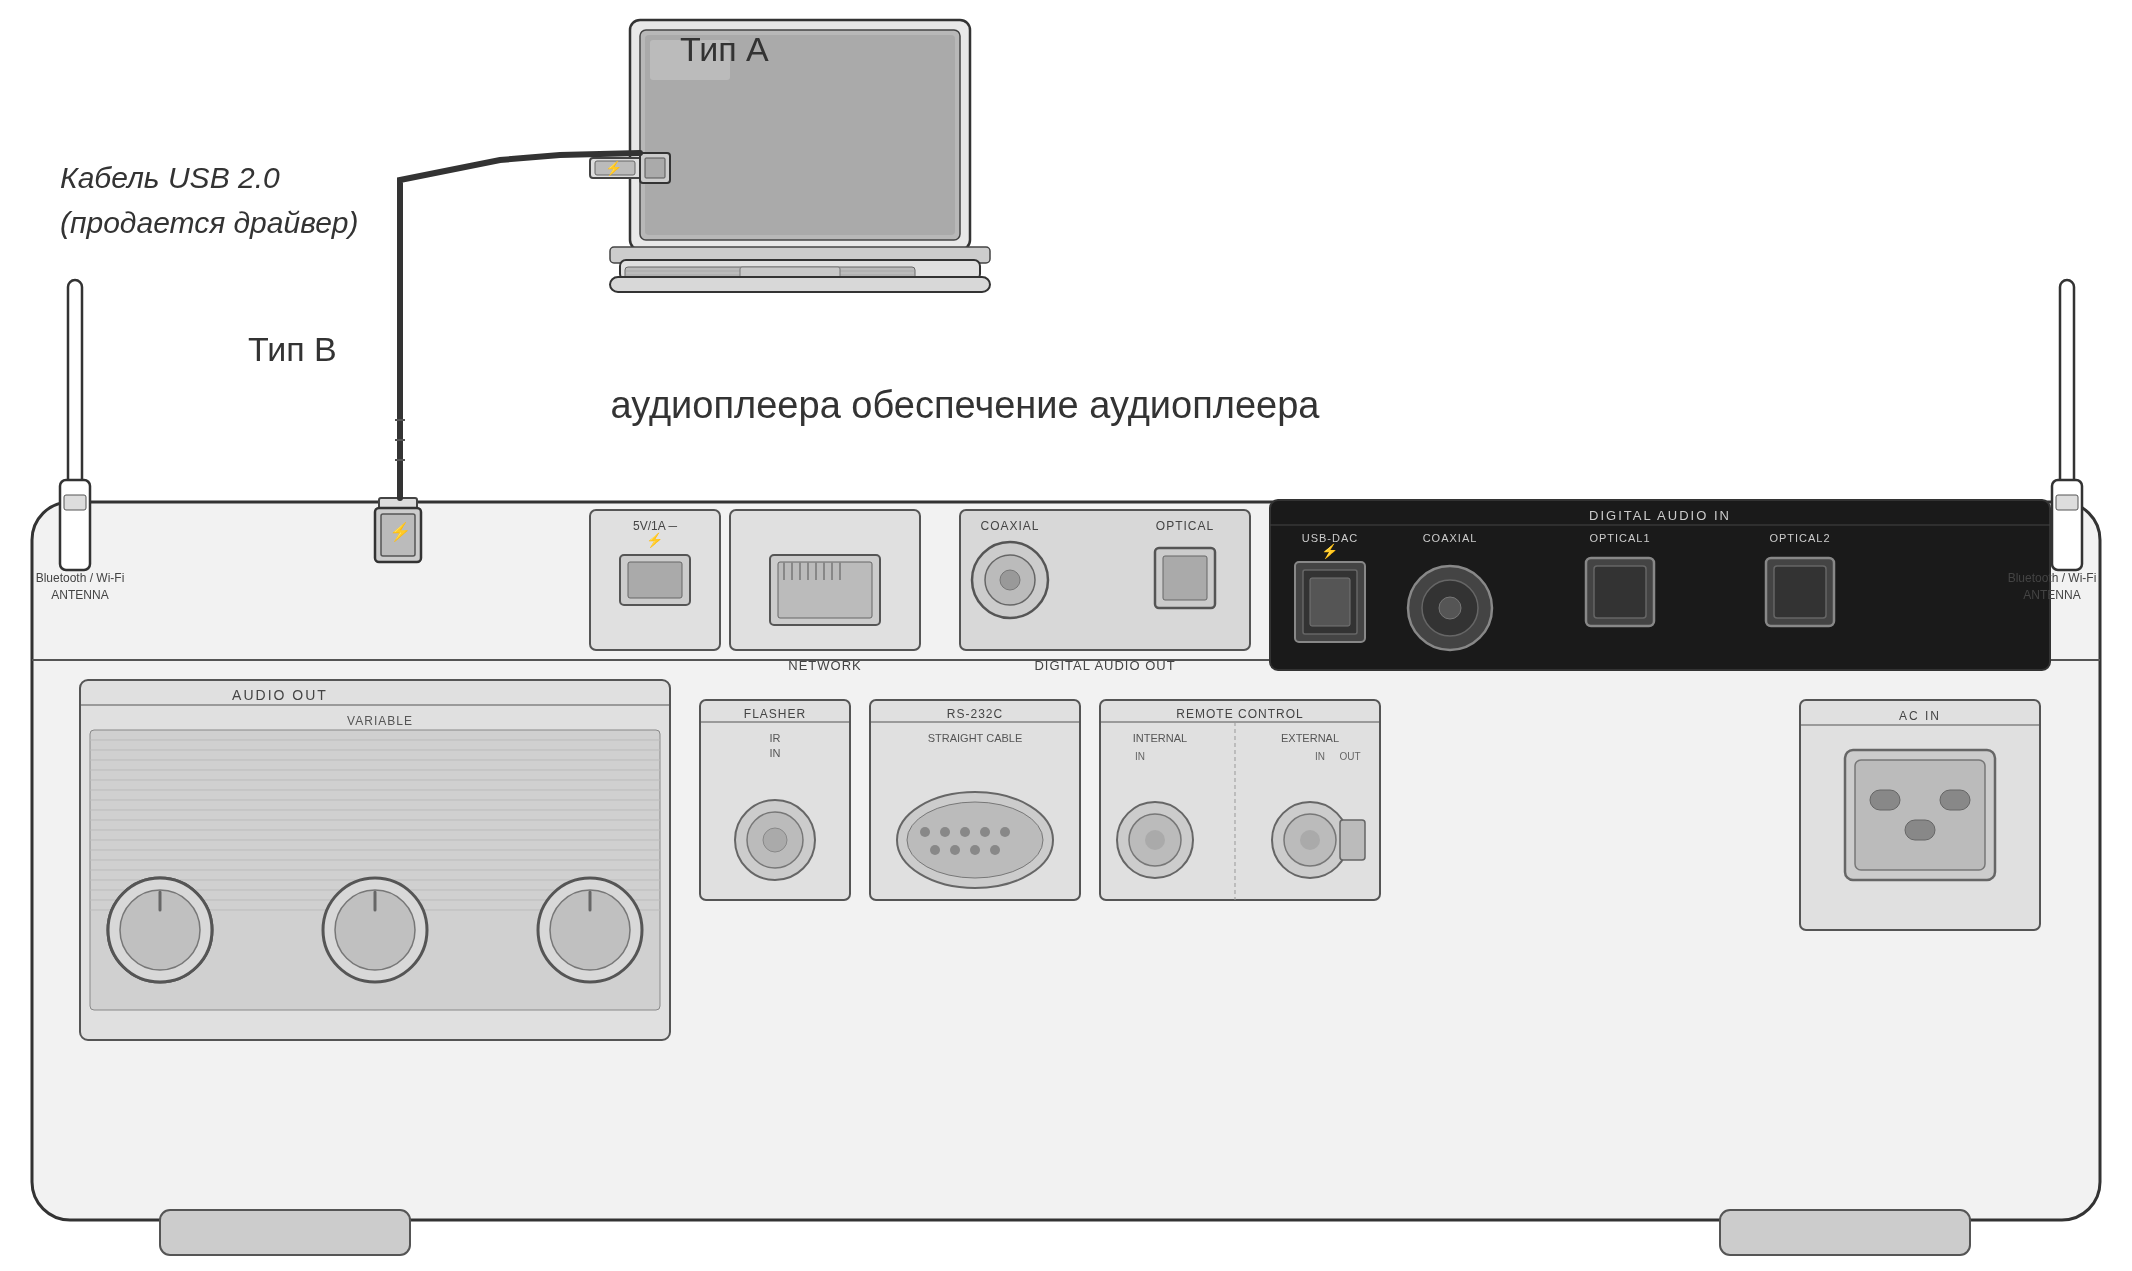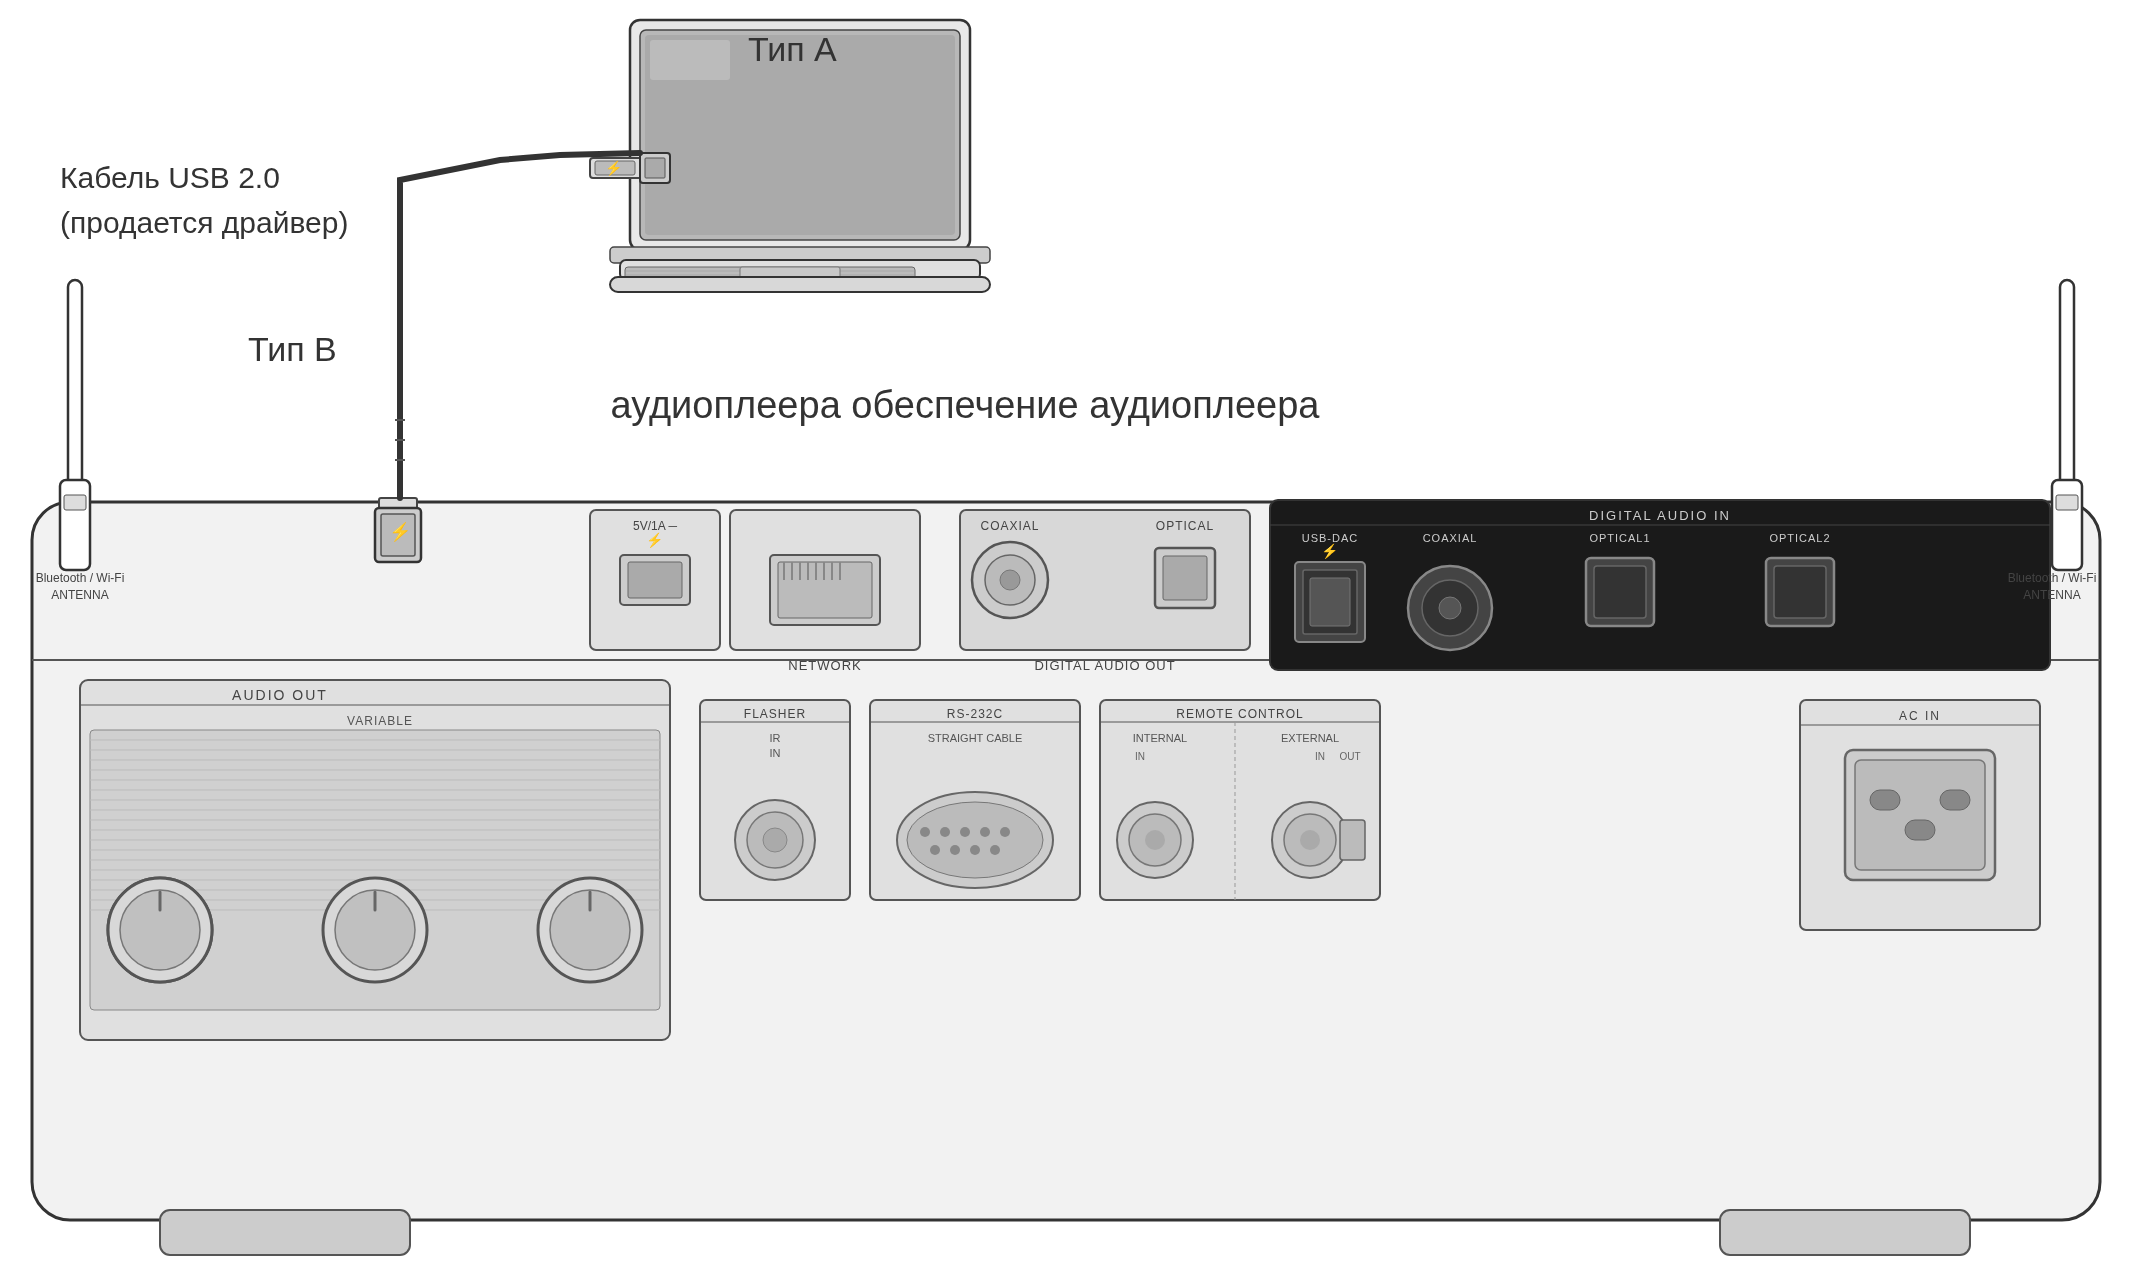--- a/index.html
+++ b/index.html
@@ -267,26 +267,26 @@
 
     <rect x="1870" y="790" width="30" height="20" rx="10" fill="#888" stroke="#666" stroke-width="1"></rect>
     <rect x="1940" y="790" width="30" height="20" rx="10" fill="#888" stroke="#666" stroke-width="1"></rect>
     <rect x="1905" y="820" width="30" height="20" rx="10" fill="#888" stroke="#666" stroke-width="1"></rect>
 
     <rect x="160" y="1210" width="250" height="45" rx="10" fill="#ccc" stroke="#555" stroke-width="2"></rect>
     <rect x="1720" y="1210" width="250" height="45" rx="10" fill="#ccc" stroke="#555" stroke-width="2"></rect>
 
   </svg>
 
-  <div style="position:absolute; left:60px; top:155px; font-size:30px; color:#333; line-height:1.5;">
+  <div style="position:absolute; left:60px; top:155px; font-size:30px; color:#333; line-height:1.5;font-style:italic;">
     <span>Кабель USB 2.0</span><br>
     <span>(продается драйвер)</span>
   </div>
 
-  <div style="position:absolute; left:748px; top:30px; font-size:34px; color:#333; font-family:Arial;">
+  <div style="position:absolute; left:680px; top:30px; font-size:34px; color:#333; font-family:Arial;">
     <span>Тип А</span>
   </div>
 
   <div style="position:absolute; left:248px; top:330px; font-size:34px; color:#333; font-family:Arial;text-align:right;">
     <span>Тип В</span>
   </div>
 
   <div style="position:absolute; left:490px; top:320px; font-size:38px; color:#333; text-align:center; line-height:1.5; width:950px; font-family:Arial;">
     <br>
     <span>аудиоплеера обеспечение аудиоплеера</span>

